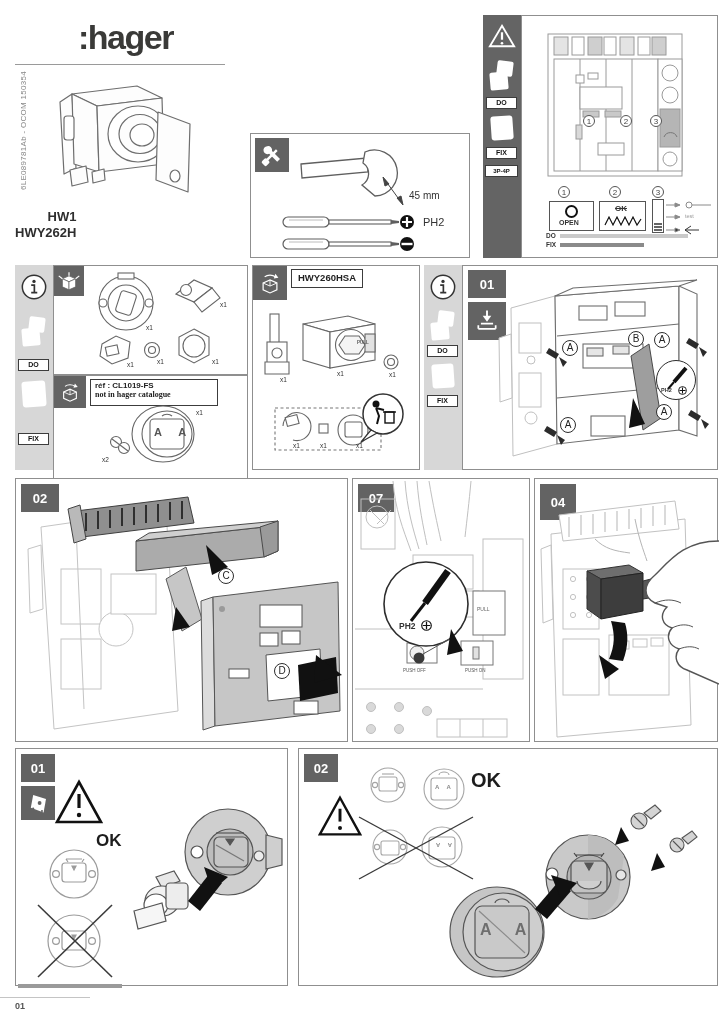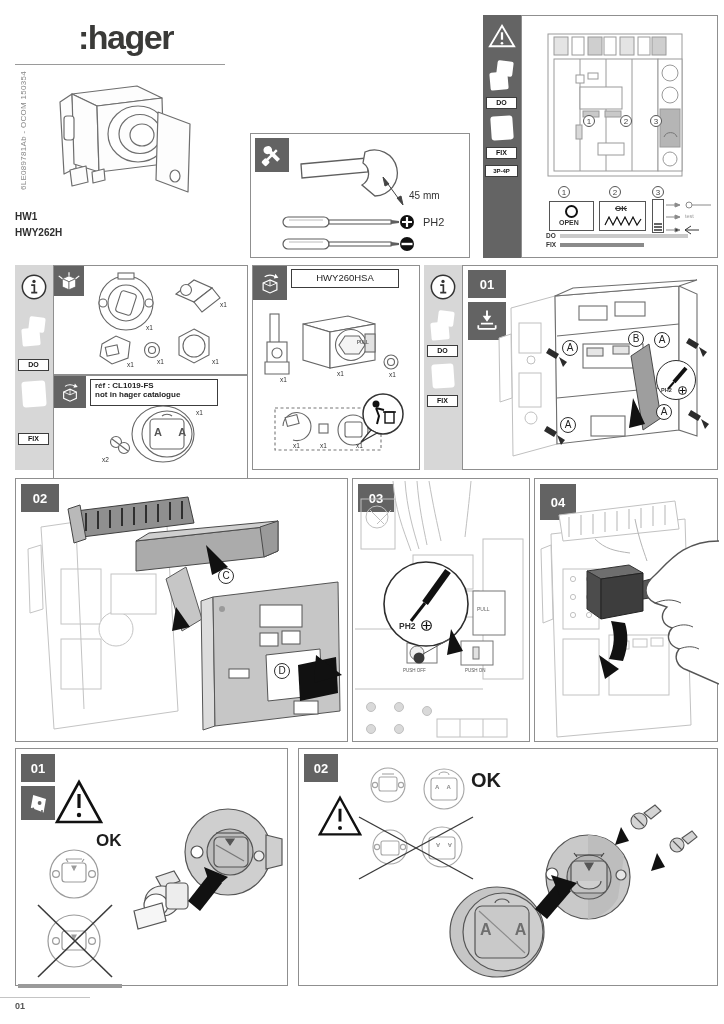--- a/index.html
+++ b/index.html
@@ -18,21 +18,21 @@
   .icon-badge { position:absolute; background:#636363; display:flex; align-items:center; justify-content:center; }
   .callout { position:absolute; width:16px; height:16px; border:1.3px solid #2d2d2d; border-radius:50%;
              background:#fff; font-size:10px; line-height:14px; text-align:center; color:#222; }
   .callout-num { position:absolute; width:12px; height:12px; border:1px solid #555; border-radius:50%;
                  background:#fff; font-size:8px; line-height:11px; text-align:center; color:#444; }
   .qty { position:absolute; font-size:6.5px; color:#333; }
   .tinytext { position:absolute; color:#333; }
   .logo { position:absolute; font-size:34px; font-weight:bold; letter-spacing:-1.5px; color:#3a3a38; }
   .doc-code { position:absolute; font-size:8px; color:#888; letter-spacing:0.3px;
               transform:rotate(-90deg); text-align:center; white-space:nowrap; }
-  .refs { position:absolute; font-size:10px; font-weight:bold; color:#2e2e2e; line-height:16px; }
+  .refs { position:absolute; font-size:13px; font-weight:bold; color:#2e2e2e; line-height:16px;text-align:right; }
   .rule { position:absolute; background:#9a9a9a; }
   .bar { position:absolute; height:4px; }
   .ok-big { position:absolute; font-weight:bold; color:#1d1d1d; }
   .strike { text-decoration:line-through; }
   svg { display:block; }
 </style>
 </head>
 <body>
 
 <div class="sheet">
@@ -250,21 +250,21 @@
       <div class="icon-badge" style="left:0;top:0;width:32px;height:32px;">
         <svg width="24" height="24" viewBox="0 0 34 34">
           <path d="M8 17 l9 -4 9 4 v9 l-9 4 -9 -4 z" fill="none" stroke="#fff" stroke-width="1.6"></path>
           <path d="M10 9 a9 6 0 0 1 14 0" fill="none" stroke="#fff" stroke-width="1.6"></path>
           <polygon points="24,5 28,10 22,11" fill="#fff"></polygon>
           <path d="M17 13 v8 M8 17 l9 4 9 -4" stroke="#fff" stroke-width="1.2" fill="none"></path>
         </svg>
       </div>
       <div class="abs" style="left:36px;top:3px;width:128px;height:27px;border:1.4px solid #3c3c3c;padding:1px 4px;">
         <div style="font-size:8px;font-weight:bold;">réf : CL1019-FS</div>
-        <div style="font-size:8px;font-weight:bold;">not in hager catalogue</div>
+        <div style="font-size:8px;font-weight:bold;font-family:Liberation Serif, serif;">not in hager catalogue</div>
       </div>
       <svg class="abs" style="left:0;top:0" width="195" height="95" viewBox="0 0 195 95">
         <g fill="#fff" stroke="#666" stroke-width="1.1">
           <ellipse cx="109" cy="58" rx="31" ry="28"></ellipse>
           <ellipse cx="113" cy="58" rx="25" ry="23"></ellipse>
           <rect x="96" y="43" width="34" height="30" rx="4"></rect>
           <path d="M108 40 a6 4 0 0 1 10 0" fill="none"></path>
           <circle cx="62" cy="66" r="5.5"></circle>
             <path d="M58 63 l8 6" stroke="#666"></path>
           <circle cx="70" cy="72" r="5.5"></circle>
@@ -279,21 +279,21 @@
 
   <div class="panel bordered" style="left:252px;top:265px;width:168px;height:205px;">
     <div class="icon-badge" style="left:0;top:0;width:34px;height:34px;">
       <svg width="26" height="26" viewBox="0 0 34 34">
         <path d="M8 17 l9 -4 9 4 v9 l-9 4 -9 -4 z" fill="none" stroke="#fff" stroke-width="1.6"></path>
         <path d="M10 9 a9 6 0 0 1 14 0" fill="none" stroke="#fff" stroke-width="1.6"></path>
         <polygon points="24,5 28,10 22,11" fill="#fff"></polygon>
         <path d="M17 13 v8 M8 17 l9 4 9 -4" stroke="#fff" stroke-width="1.2" fill="none"></path>
       </svg>
     </div>
-    <div class="abs" style="left:38px;top:3px;width:108px;height:19px;border:1.6px solid #3c3c3c;text-align:center;line-height:16px;font-size:9.5px;font-weight:normal;">HWY260HSA</div>
+    <div class="abs" style="left:38px;top:3px;width:72px;height:19px;border:1.6px solid #3c3c3c;text-align:center;line-height:16px;font-size:9.5px;font-weight:bold;">HWY260HSA</div>
     <svg class="abs" style="left:0;top:0" width="168" height="205" viewBox="0 0 168 205">
       <g fill="#fff" stroke="#666" stroke-width="1.1">
         <rect x="17" y="48" width="9" height="32"></rect>
         <rect x="14" y="76" width="20" height="22"></rect>
         <circle cx="24" cy="87" r="5"></circle>
         <polygon points="12,96 36,96 36,108 12,108"></polygon>
         <polygon points="50,58 95,50 122,58 77,66"></polygon>
         <polygon points="50,58 77,66 77,102 50,94"></polygon>
         <polygon points="77,66 122,58 122,94 77,102"></polygon>
         <circle cx="98" cy="79" r="15.5"></circle>
@@ -445,21 +445,21 @@
         <circle cx="206" cy="130" r="3" fill="#9a9a9a"></circle>
         <polygon points="282,186 320,178 322,214 284,222" fill="#111"></polygon>
         <polygon points="300,176 326,196 298,204" fill="#111"></polygon>
       </g>
     </svg>
     <div class="callout" style="left:202px;top:89px;">C</div>
     <div class="callout" style="left:258px;top:184px;">D</div>
   </div>
 
   <div class="panel bordered" style="left:352px;top:478px;width:178px;height:264px;">
-    <div class="badge-num" style="left:5px;top:5px;width:36px;height:28px;">03</div>
+    <div class="badge-num" style="left:5px;top:5px;width:36px;height:28px;">07</div>
     <svg class="abs" style="left:0;top:0" width="178" height="264" viewBox="0 0 178 264">
       <g fill="none" stroke="#c0c0c0" stroke-width="1">
         <path d="M40 2 C42 30 50 50 58 72 M52 2 C54 30 60 50 66 70 M64 2 C66 28 70 46 74 66 M76 2 C80 26 84 44 88 62 M118 2 C116 24 114 40 112 58"></path>
         <rect x="8" y="20" width="34" height="50"></rect>
         <circle cx="24" cy="38" r="11"></circle>
           <path d="M17 31 l14 14 M38 31 l-14 14"></path>
         <rect x="60" y="76" width="60" height="34"></rect>
         <rect x="130" y="60" width="40" height="140"></rect>
         <rect x="96" y="112" width="30" height="26"></rect>
         <line x1="2" y1="150" x2="60" y2="150"></line>

